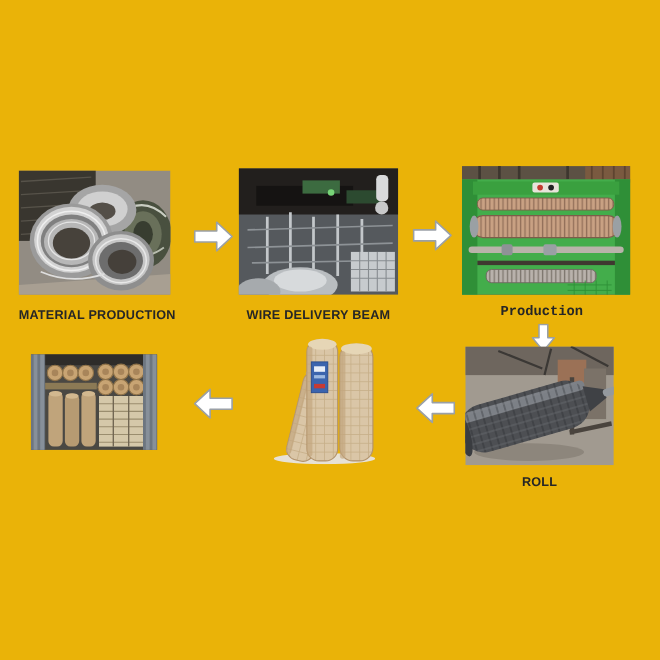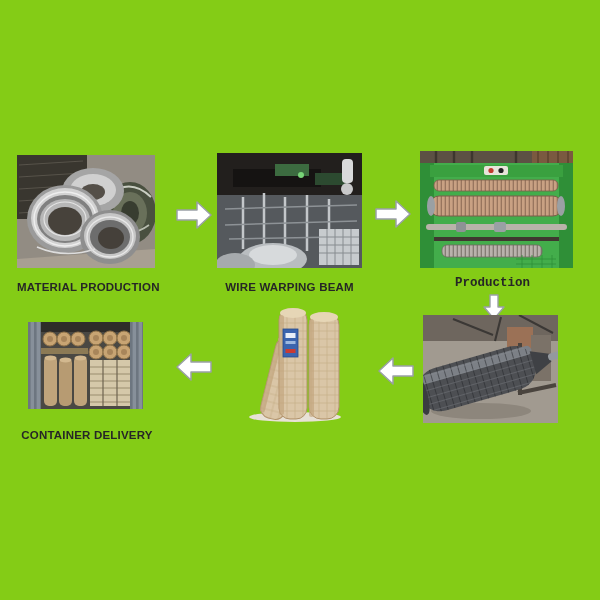--- a/index.html
+++ b/index.html
@@ -1,17 +1,17 @@
 <!DOCTYPE html>
 <html><head>
 <meta charset="utf-8">
 <style>
   html,body{margin:0;padding:0;background:#ffffff;}
   #canvas{
-    position:relative;width:600px;height:600px;background:#84cc16;
+    position:relative;width:600px;height:600px;background:#eab308;
     font-family:"Liberation Sans",sans-serif;overflow:hidden;
   }
   .photo{position:absolute;}
   .photo svg{display:block;width:100%;height:100%;}
   .step-label{
     position:absolute;text-align:center;font-weight:700;color:#262626;
     font-size:11.5px;line-height:14px;letter-spacing:.2px;white-space:nowrap;
   }
   .step-label.mixed{font-size:12.5px;letter-spacing:0;}
   .arrow{position:absolute;}
@@ -97,21 +97,21 @@
         <line x1="102" y1="84" x2="142" y2="84"></line>
           <line x1="102" y1="92" x2="142" y2="92"></line>
         <line x1="102" y1="100" x2="142" y2="100"></line>
           <line x1="110" y1="76" x2="110" y2="112"></line>
         <line x1="118" y1="76" x2="118" y2="112"></line>
           <line x1="126" y1="76" x2="126" y2="112"></line>
         <line x1="134" y1="76" x2="134" y2="112"></line>
       </g>
     </svg>
   </div>
-  <div class="step-label" style="left:217px;top:280px;width:145px;">WIRE WARPING BEAM</div>
+  <div class="step-label" style="left:217px;top:280px;width:145px;">WIRE DELIVERY BEAM</div>
 
   <div class="arrow" style="left:375px;top:199px;width:36px;height:30px;">
     <svg viewBox="0 0 36 30">
       <polygon points="1,10 21,10 21,2 35,15 21,28 21,20 1,20" fill="#ffffff" stroke="#9aa0a6" stroke-width="1.5" stroke-linejoin="round"></polygon>
     </svg>
   </div>
 
   <div class="photo" style="left:420px;top:151px;width:153px;height:117px;">
     <svg viewBox="0 0 153 117">
       <defs>
@@ -196,20 +196,21 @@
       <g transform="rotate(-16 60 62)">
         <rect x="-6" y="40" width="120" height="44" rx="21" fill="#4d4f53"></rect>
         <rect x="-6" y="44" width="120" height="9" rx="4.5" fill="#7c8086"></rect>
         <rect x="-6" y="40" width="120" height="44" rx="21" fill="url(#p4m)" opacity="0.55"></rect>
         <ellipse cx="-4" cy="62" rx="6" ry="21" fill="#3a3c40"></ellipse>
         <polygon points="112,50 130,58 130,66 112,74" fill="#3f4145"></polygon>
         <rect x="128" y="58" width="28" height="7" rx="3" fill="#94999e"></rect>
       </g>
     </svg>
   </div>
+  <div class="step-label" style="left:423px;top:432px;width:135px;">ROLL</div>
 
   <div class="arrow" style="left:378px;top:356px;width:36px;height:30px;">
     <svg viewBox="0 0 36 30">
       <polygon points="35,10 15,10 15,2 1,15 15,28 15,20 35,20" fill="#ffffff" stroke="#9aa0a6" stroke-width="1.5" stroke-linejoin="round"></polygon>
     </svg>
   </div>
 
   <div class="photo" style="left:243px;top:303px;width:104px;height:119px;">
     <svg viewBox="0 0 104 119">
       <defs>
@@ -294,15 +295,14 @@
           <line x1="62" y1="80" x2="102" y2="80"></line>
       </g>
       <g stroke="#6e6350" stroke-width="1.2">
         <line x1="75" y1="38" x2="75" y2="84"></line>
           <line x1="89" y1="38" x2="89" y2="84"></line>
       </g>
       <rect width="13" height="87" fill="url(#p6c)"></rect>
       <rect x="102" width="13" height="87" fill="url(#p6c)"></rect>
     </svg>
   </div>
-  <div class="step-label" style="left:17px;top:428px;width:140px;">CONTAINER DELIVERY</div>
 
 </div>
 
 </body></html>

